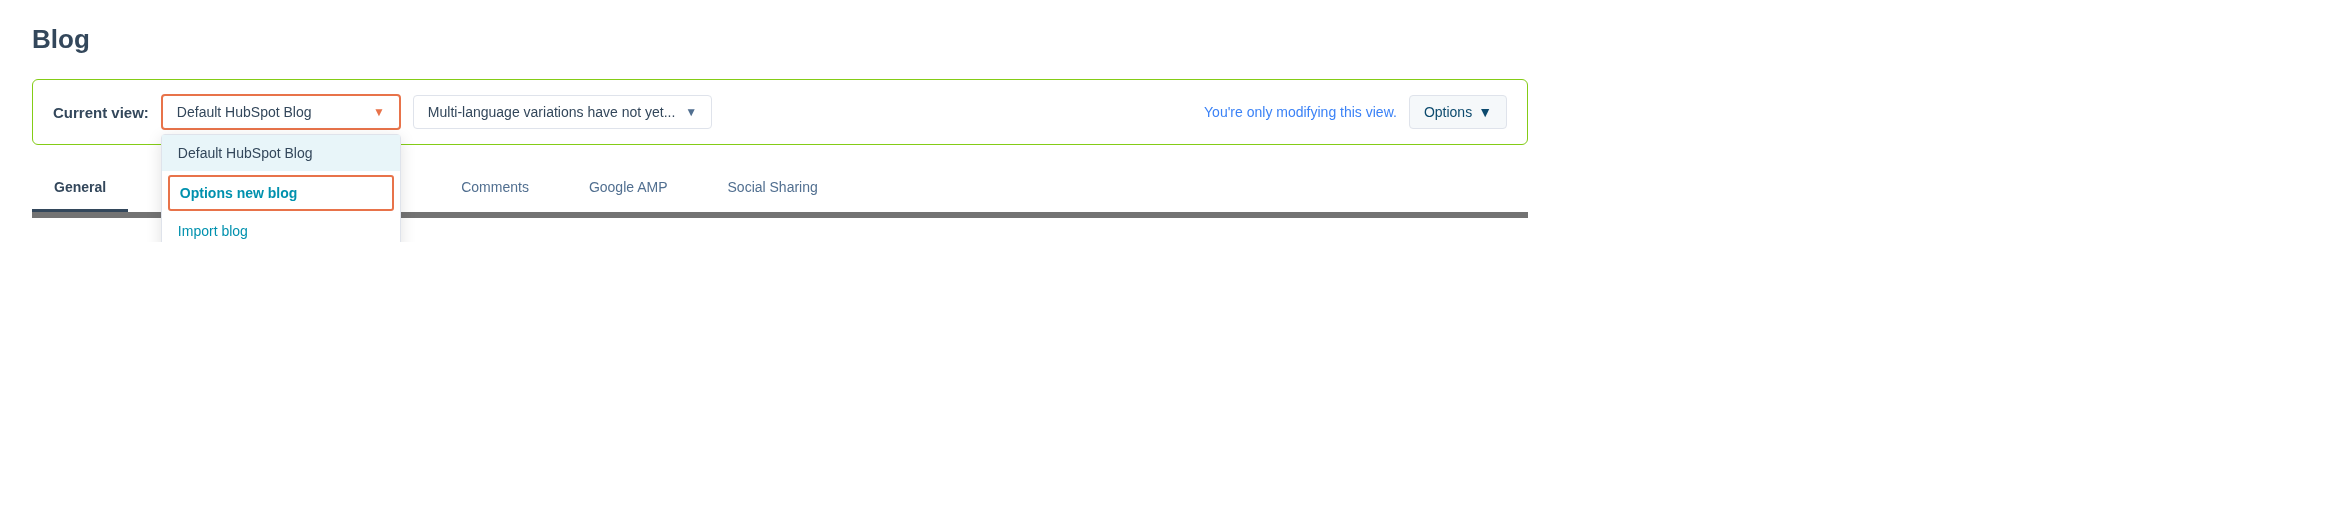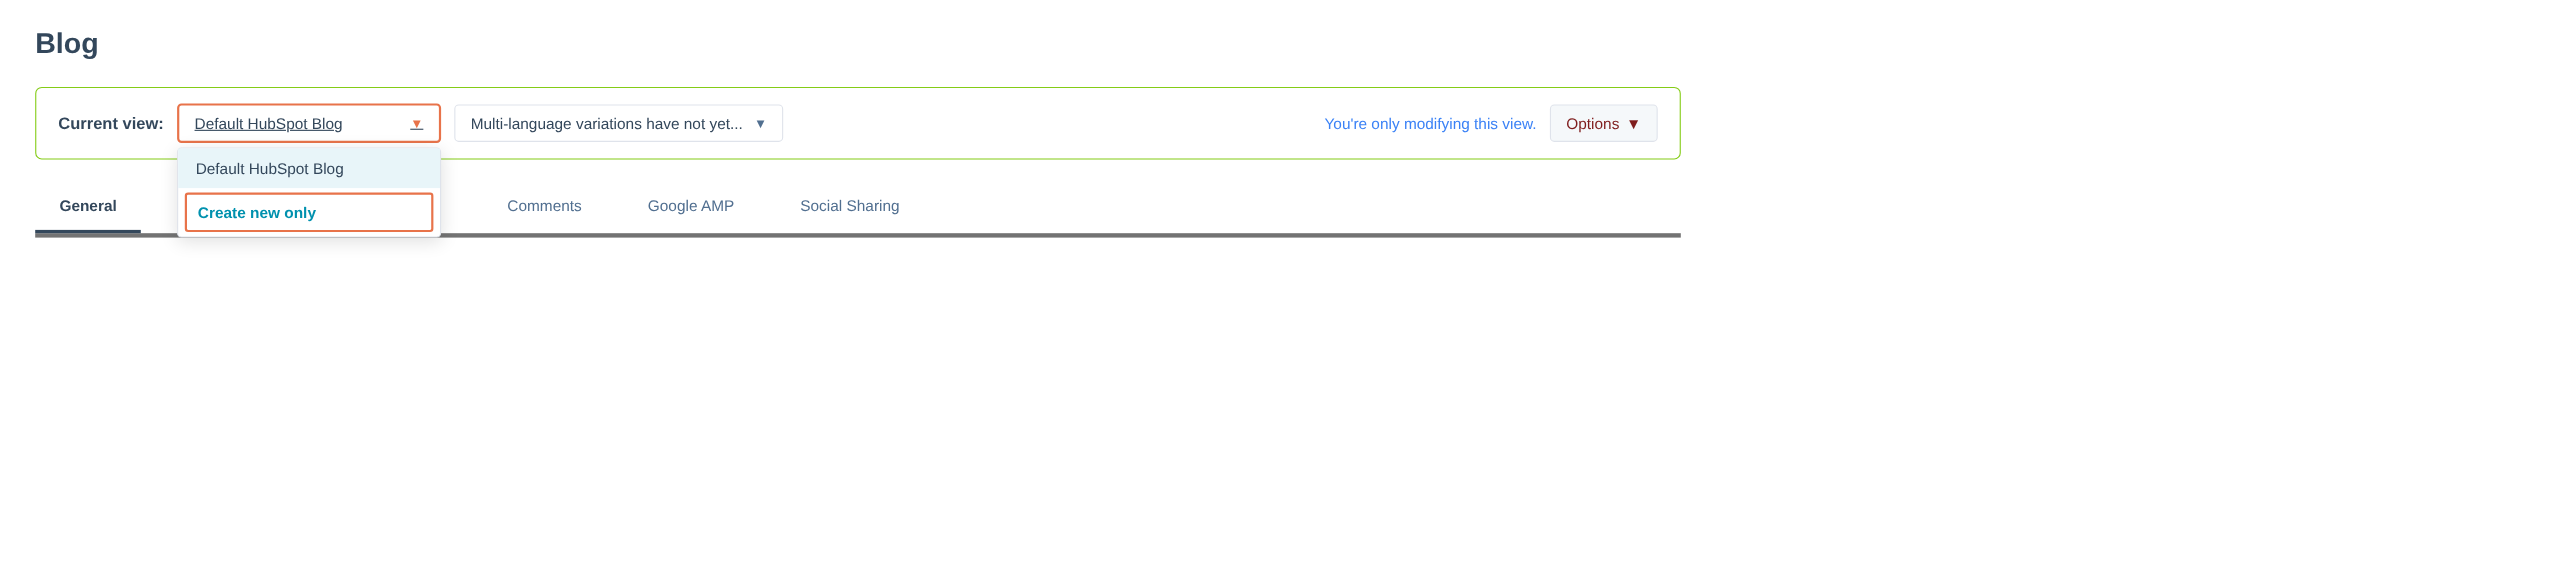--- a/index.html
+++ b/index.html
@@ -36,21 +36,20 @@
     .current-view-label {
       font-weight: 700;
       font-size: 15px;
       color: #33475b;
       white-space: nowrap;
     }
 
     .dropdown-container {
       position: relative;
       display: inline-block;
-      text-decoration: underline;
     }
 
     .blog-select-btn {
       display: flex;
       align-items: center;
       justify-content: space-between;
       gap: 10px;
       background: #fff;
       border: 2px solid #e8734a;
       border-radius: 4px;
@@ -133,28 +132,28 @@
     .options-btn {
       display: flex;
       align-items: center;
       gap: 6px;
       background: #f5f8fa;
       border: 1px solid #dfe3eb;
       border-radius: 4px;
       padding: 8px 14px;
       cursor: pointer;
       font-size: 14px;
-      color: #7f1d1d;
+      color: #0c4a6e;
       font-weight: 500;
     }
 
     .tabs-bar {
       display: flex;
       align-items: center;
-      border-bottom: 4px solid #737373;
+      border-bottom: 6px solid #737373;
       margin-top: 20px;
       gap: 16px;
     }
 
     .tab-item {
       padding: 14px 22px;
       font-size: 14px;
       color: #516f90;
       cursor: pointer;
       border-bottom: 3px solid transparent;
@@ -179,21 +178,22 @@
     <span class="current-view-label">Current view:</span>
 
     <div class="dropdown-container">
       <button class="blog-select-btn">
         <span>Default HubSpot Blog</span>
         <span class="chevron-icon">▼</span>
       </button>
 
       <div class="dropdown-menu">
         <div class="dropdown-item">Default HubSpot Blog</div>
-        <div class="dropdown-item create-new">Create new only</div>
+        <div class="dropdown-item create-new">Options new blog</div>
+        <div class="dropdown-item import">Import blog</div>
       </div>
     </div>
 
     <button class="language-select-btn">
       <span>Multi-language variations have not yet...</span>
       <span class="chevron-icon">▼</span>
     </button>
 
     <span class="modifying-text">You're only modifying this view.</span>
 

